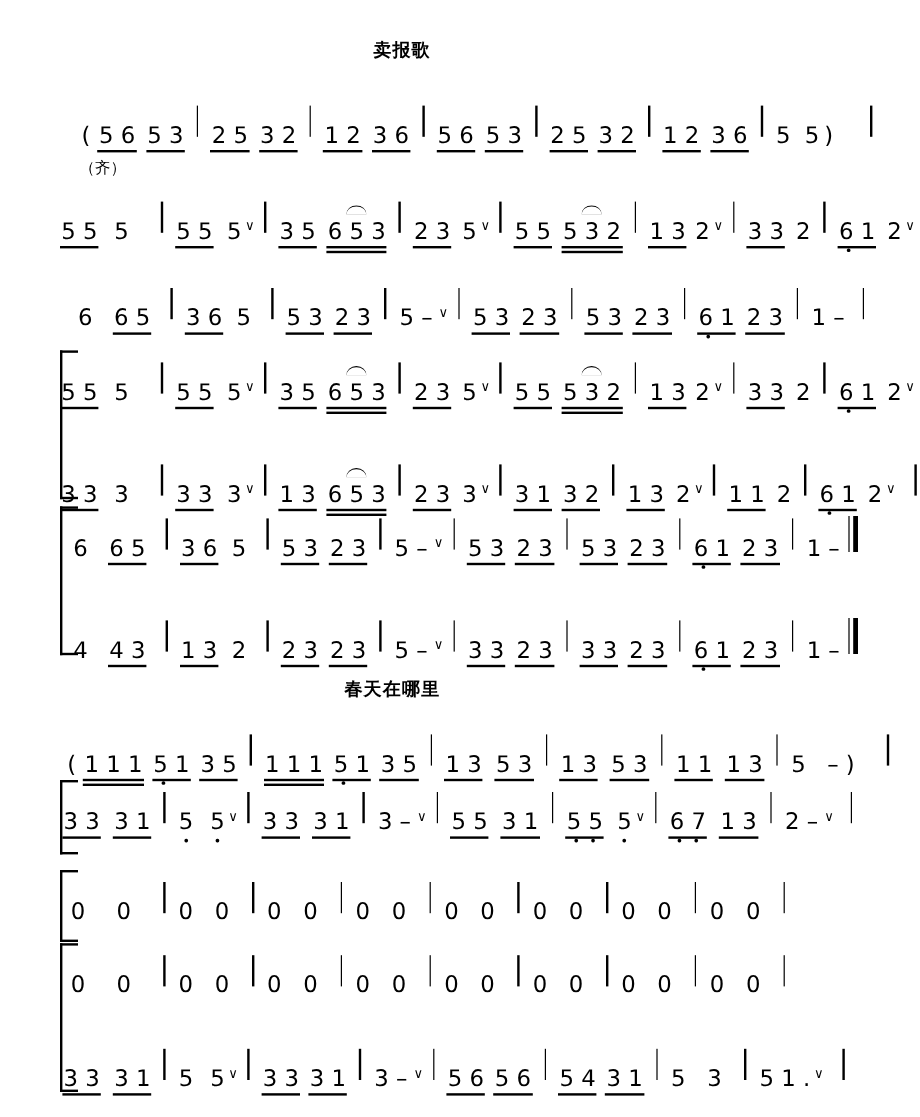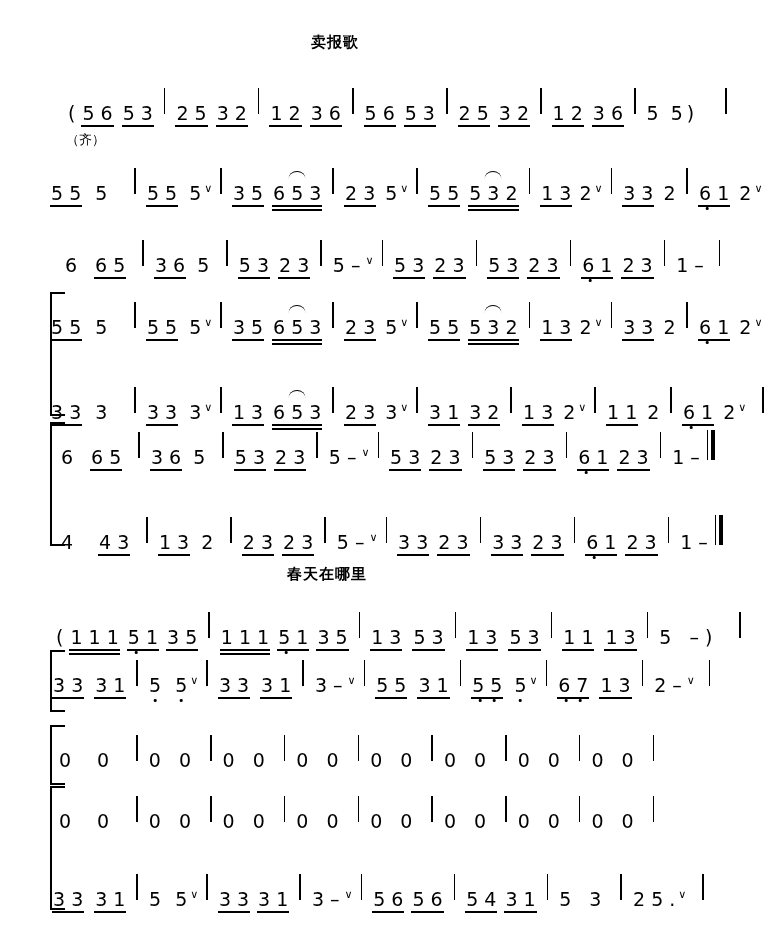--- a/index.html
+++ b/index.html
@@ -491,21 +491,21 @@
         <i class="n"></i>
           <i class="t"></i>
       </div>
     </div>
   </div>
 
   <div class="row" style="top:507px;">
     <div class="row-inner" style="margin-left:56px;">
       <div class="grp">
         <div class="note">4</div>
-        <div class="note" style="margin-left:22px;">4 3<div class="beam"></div></div>
+        <div class="note" style="margin-left:14px;">4 3<div class="beam"></div></div>
       </div>
       <div class="bar" style="margin-left:12px;"></div>
 
       <div class="grp">
         <div class="note">1 3<div class="beam"></div></div>
         <div class="note" style="margin-left:8px;">2</div>
       </div>
       <div class="bar" style="margin-left:12px;"></div>
 
       <div class="grp">
@@ -789,20 +789,20 @@
       </div>
       <div class="bar"></div>
 
       <div class="grp">
         <div class="note">5</div>
         <div class="note" style="margin-left:14px;">3</div>
       </div>
       <div class="bar" style="margin-left:14px;"></div>
 
       <div class="grp">
-        <div class="note">2 5 .</div>
+        <div class="note">5 1 .</div>
         <div class="sup">∨</div>
       </div>
       <div class="bar" style="margin-left:14px;"></div>
     </div>
   </div>
 
 </div>
 
 </body></html>

